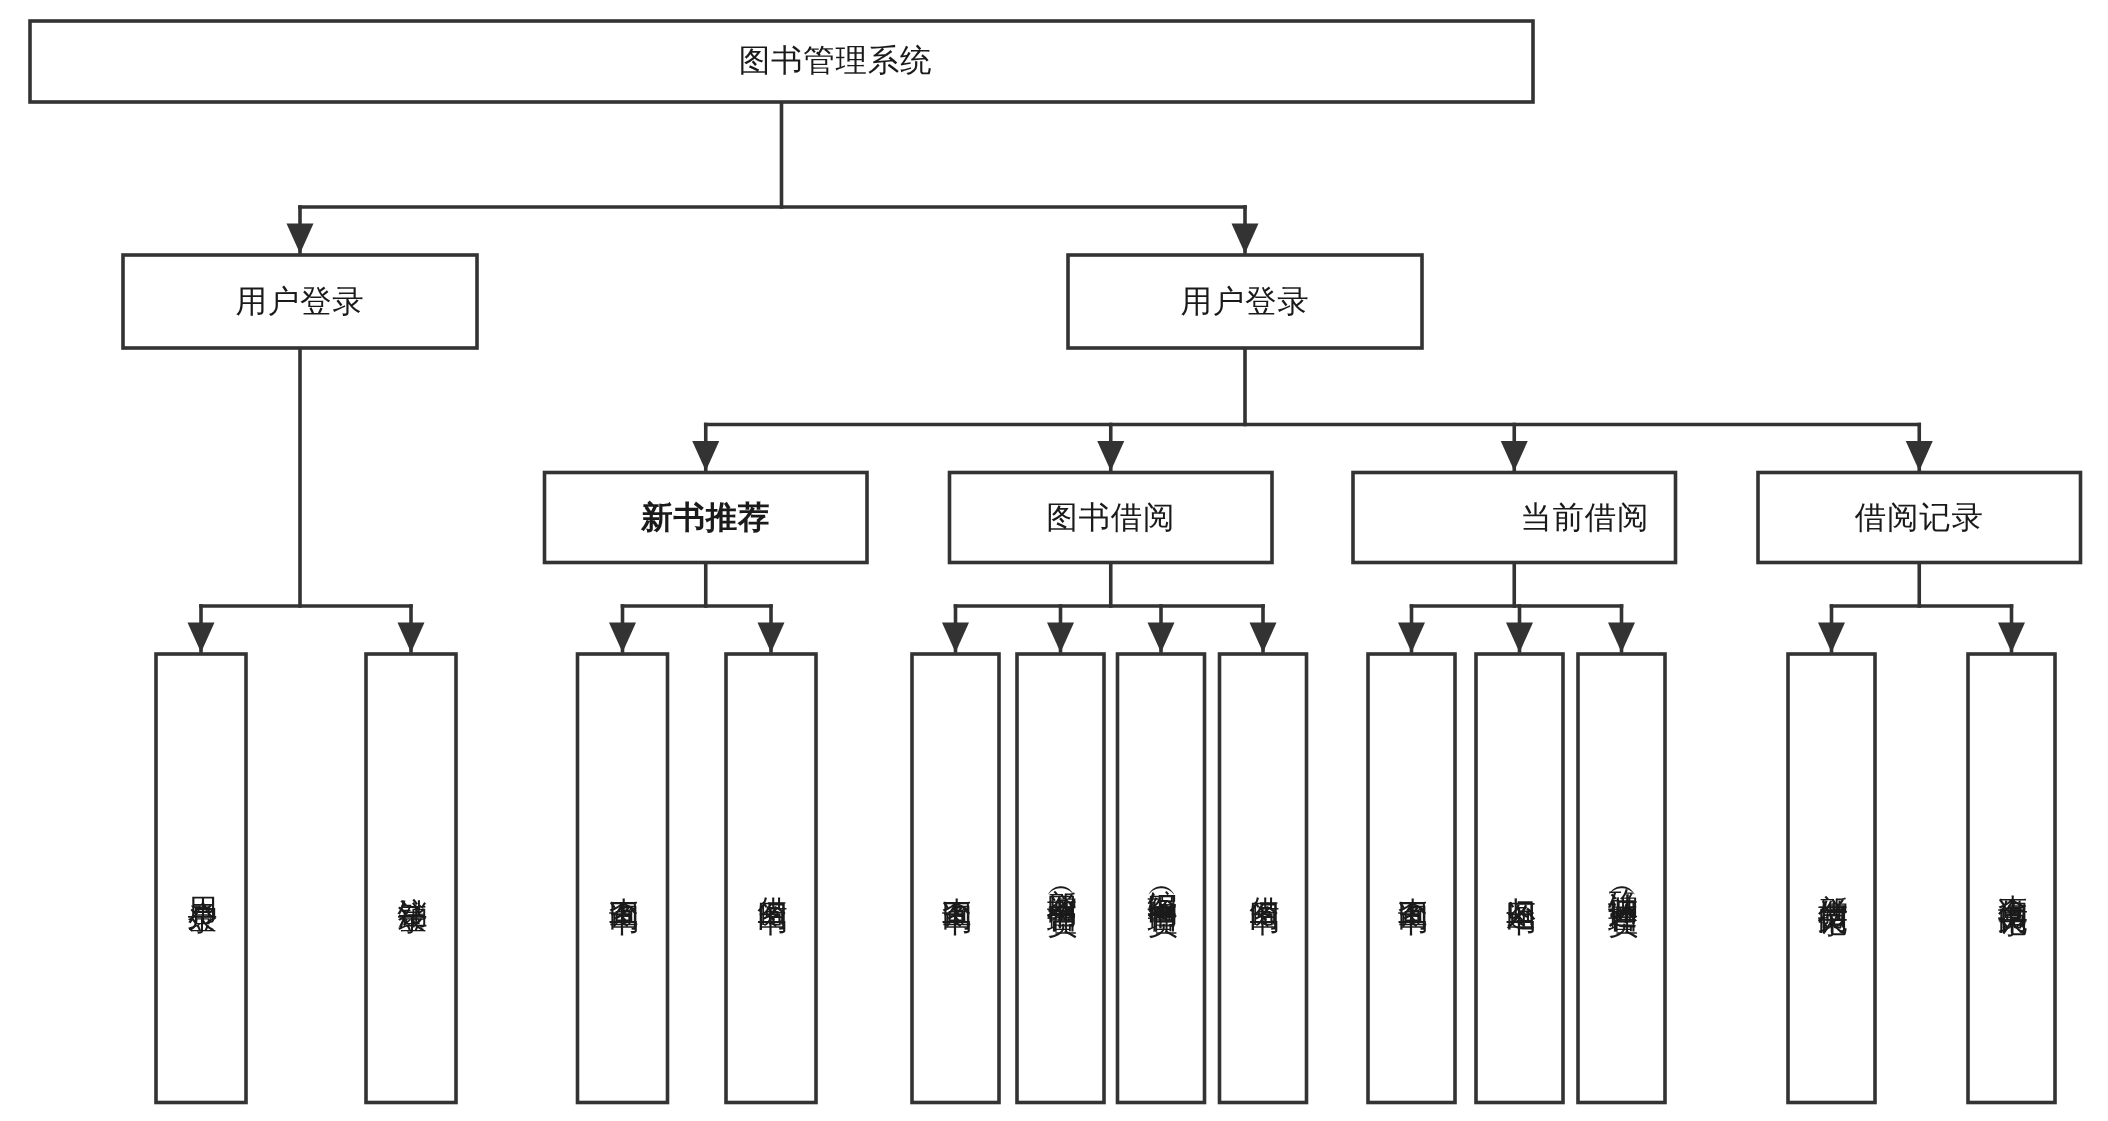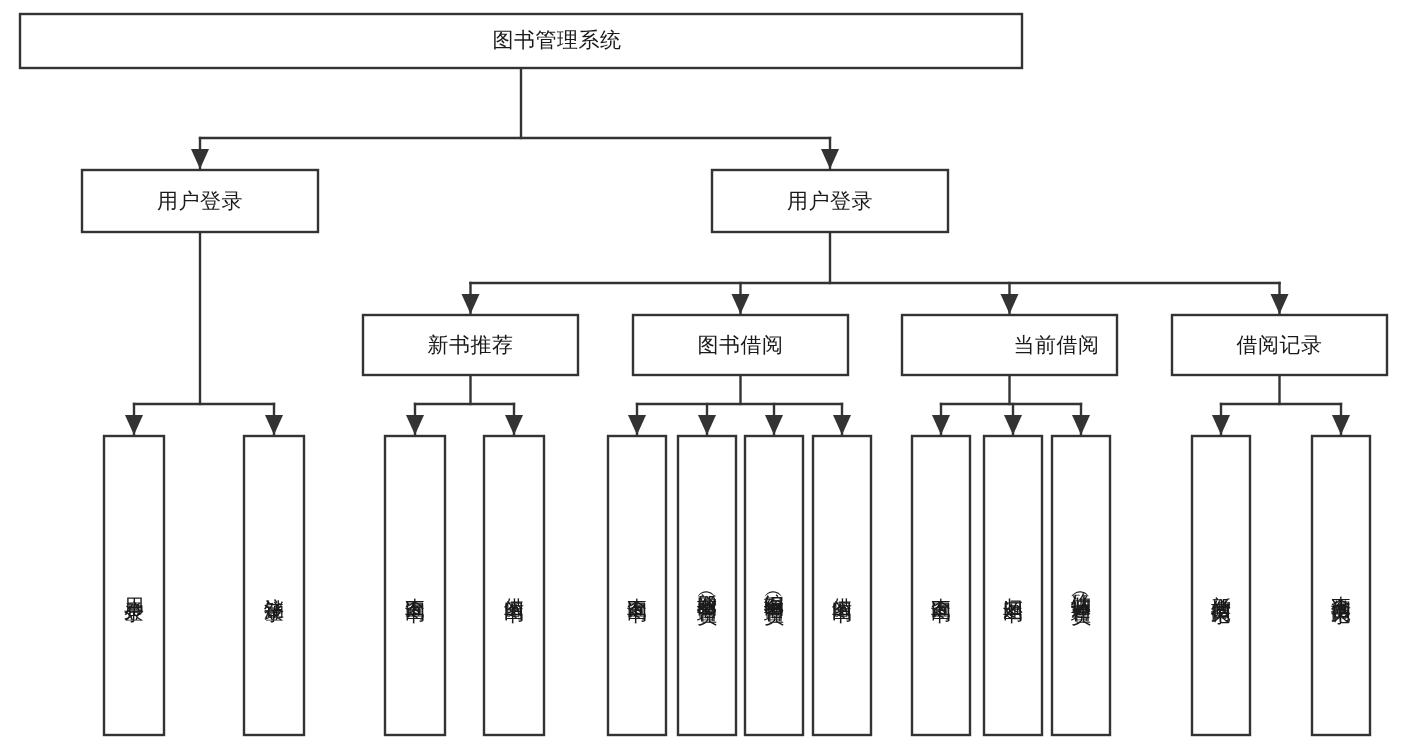--- a/index.html
+++ b/index.html
@@ -152,21 +152,21 @@
         <rect class="node-rect" x="1052" y="436" width="58" height="299"></rect>
         <rect class="node-rect" x="1192" y="436" width="58" height="299"></rect>
         <rect class="node-rect" x="1312" y="436" width="58" height="299"></rect>
       </g>
   </svg>
 
   <div id="label-layer">
       <div class="node-label horizontal" style="left: 20px; top: 14px; width: 1002px; height: 52px; margin-left: 36px;">图书管理系统</div>
       <div class="node-label horizontal" style="left: 82px; top: 170px; width: 236px; height: 62px;">用户登录</div>
       <div class="node-label horizontal" style="left: 712px; top: 170px; width: 236px; height: 62px;">用户登录</div>
-      <div class="node-label horizontal" style="left: 363px; top: 315px; width: 215px; height: 60px;">新书推荐</div>
+      <div class="node-label horizontal" style="left: 363px; top: 315px; width: 215px; height: 60px; font-weight: bold;">新书推荐</div>
       <div class="node-label horizontal" style="left: 633px; top: 315px; width: 215px; height: 60px;">图书借阅</div>
       <div class="node-label horizontal" style="left: 902px; top: 315px; width: 221px; height: 60px; margin-left: 44px;">当前借阅</div>
       <div class="node-label horizontal" style="left: 1172px; top: 315px; width: 215px; height: 60px; border-radius: 19px;">借阅记录</div>
       <div class="node-label vertical" style="left: 104px; top: 436px; width: 60px; height: 299px;">用户登录</div>
       <div class="node-label vertical" style="left: 244px; top: 436px; width: 60px; height: 299px;">注销登录</div>
       <div class="node-label vertical" style="left: 385px; top: 436px; width: 60px; height: 299px;">查询图书</div>
       <div class="node-label vertical" style="left: 484px; top: 436px; width: 60px; height: 299px;">借阅图书</div>
       <div class="node-label vertical" style="left: 608px; top: 436px; width: 58px; height: 299px;">查询图书</div>
       <div class="node-label vertical" style="left: 678px; top: 436px; width: 58px; height: 299px;">新增图书（管理员）</div>
       <div class="node-label vertical" style="left: 745px; top: 436px; width: 58px; height: 299px;">编辑图书（管理员）</div>

